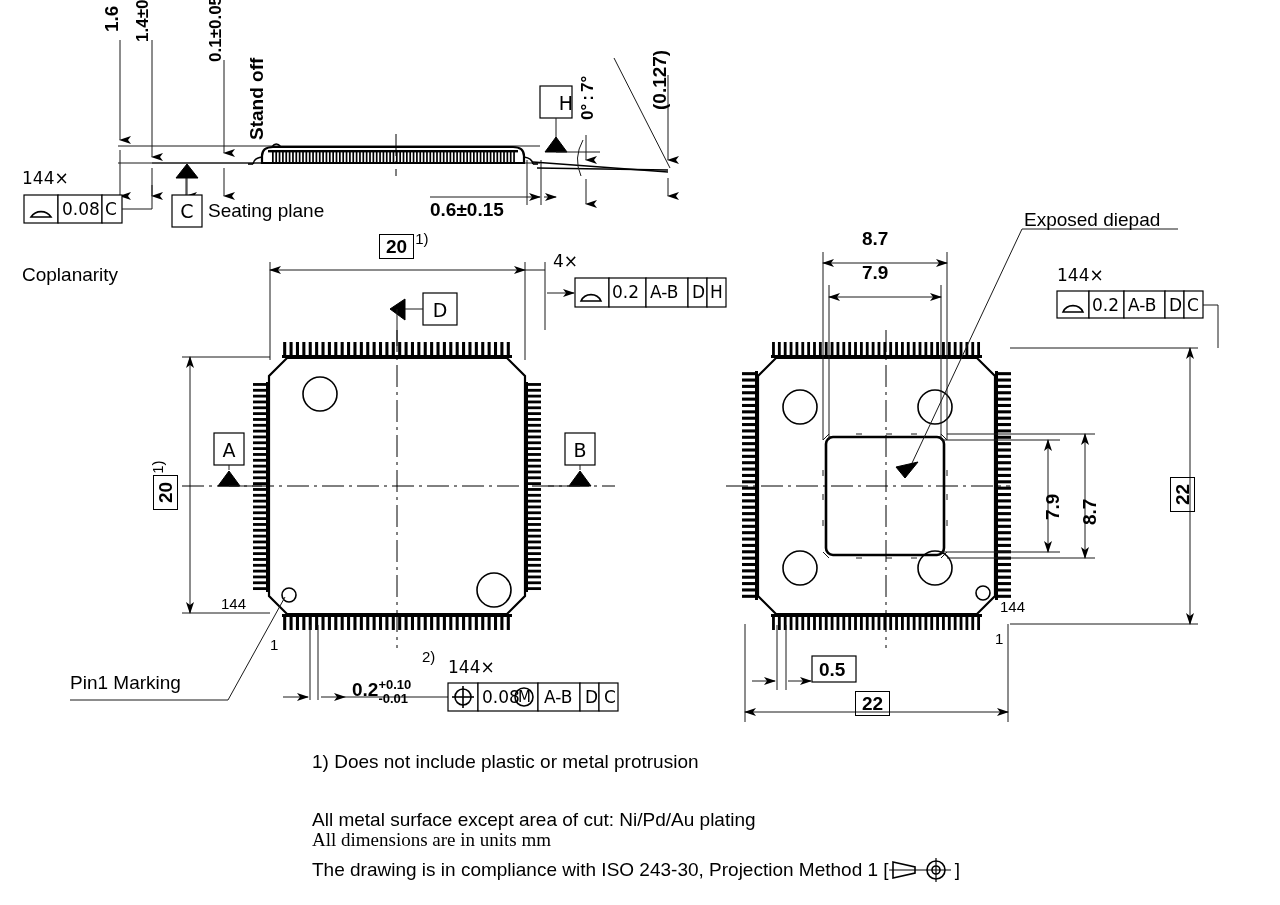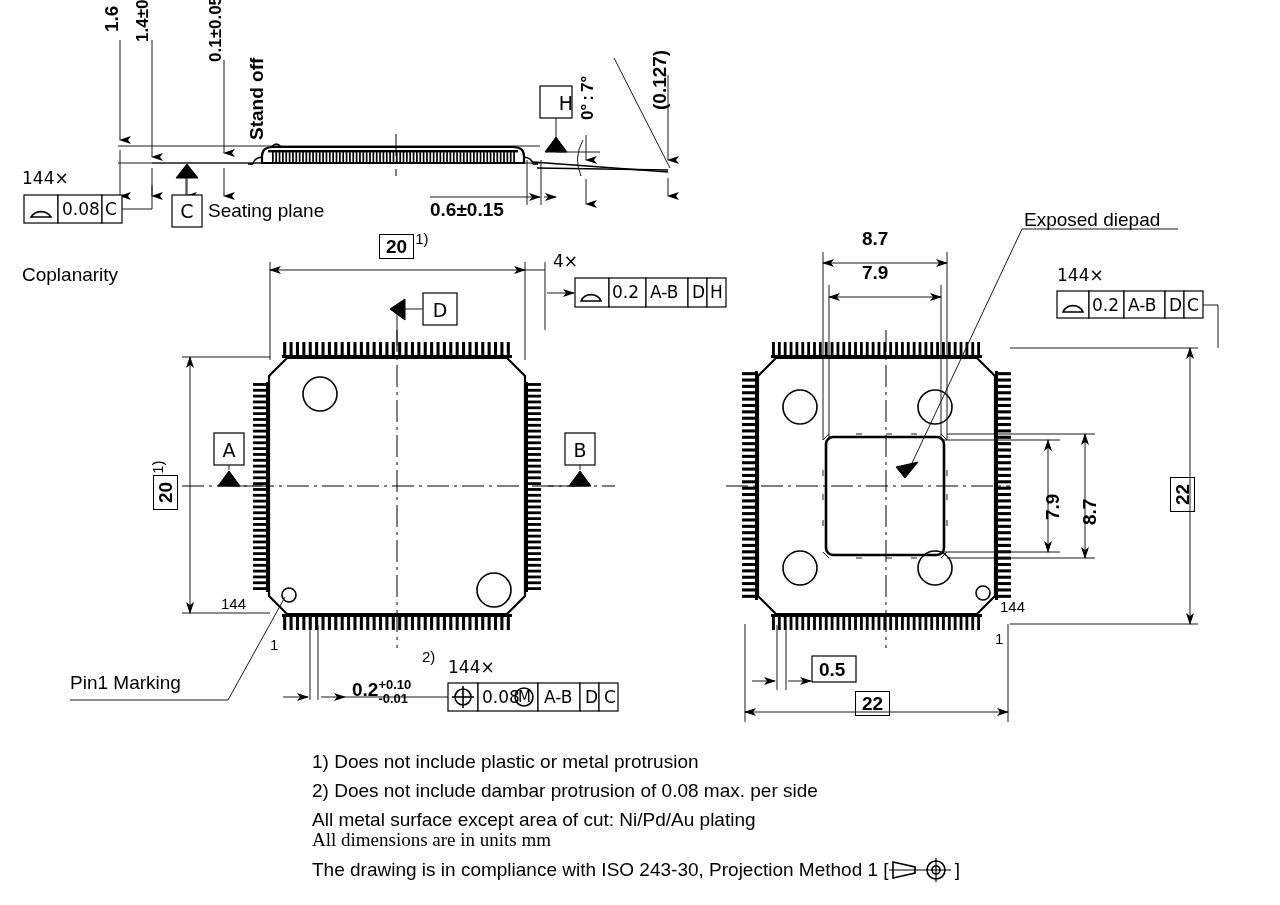--- a/index.html
+++ b/index.html
@@ -773,23 +773,20 @@
 <div style="position:absolute;left:1169px;top:295px;">
   <span class="tmd thin">D</span>
 </div>
 <div style="position:absolute;left:1187px;top:295px;">
   <span class="tmd thin">C</span>
 </div>
 
 <div style="position:absolute;left:312px;top:751px;">
   <span class="tnote">1) Does not include plastic or metal protrusion</span>
 </div>
-<div style="position:absolute;left:312px;top:780px;">
-  <span class="tnote">2) Does not include dambar protrusion of 0.08 max. per side</span>
-</div>
 <div style="position:absolute;left:312px;top:809px;">
   <span class="tnote">All metal surface except area of cut: Ni/Pd/Au plating</span>
 </div>
 <div style="position:absolute;left:312px;top:829px;font-family:Liberation Serif, serif;">
   <span class="tnote">All dimensions are in units mm</span>
 </div>
 <div style="position:absolute;left:312px;top:858px;white-space:nowrap;">
   <span class="tnote">The drawing is in compliance with ISO 243-30, Projection Method 1 [</span><svg width="66" height="24" viewBox="0 0 66 24" style="vertical-align:-6px;">
     <path d="M4,4 L26,9 L26,15 L4,20 Z" fill="none" stroke="#000" stroke-width="1.6"></path>
     <circle cx="47" cy="12" r="9" fill="none" stroke="#000" stroke-width="1.6"></circle>

